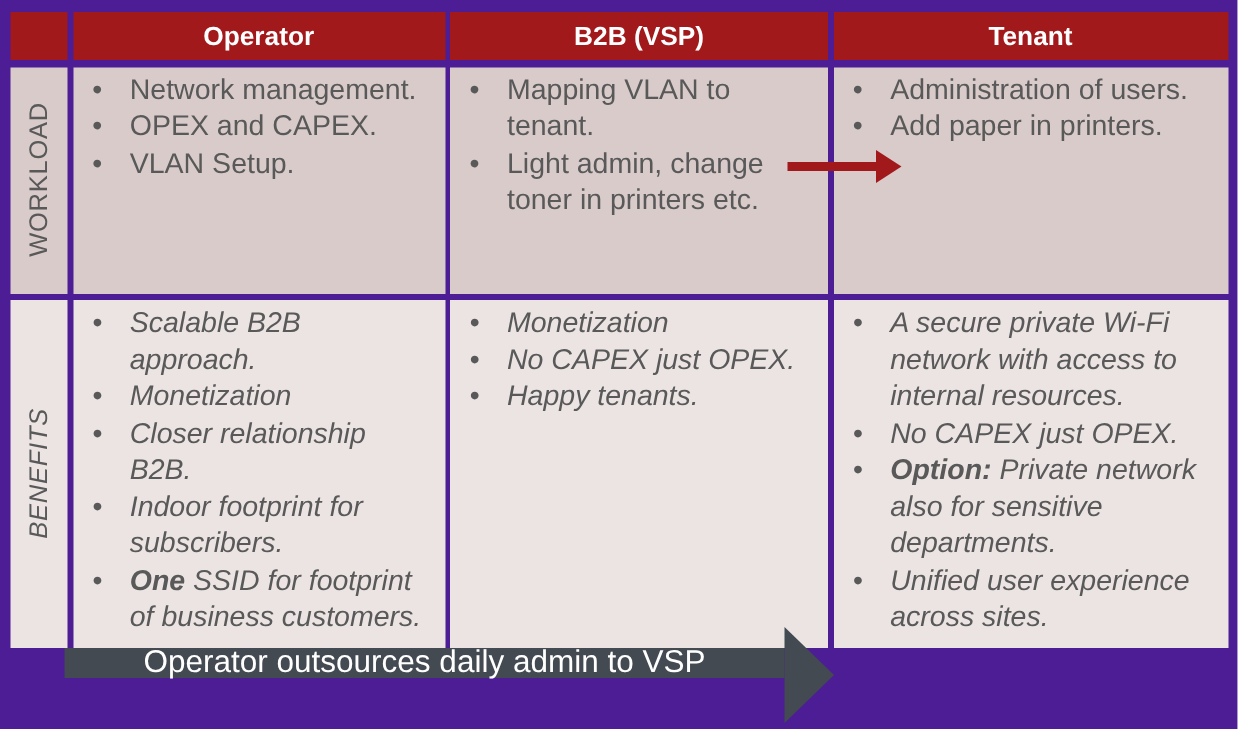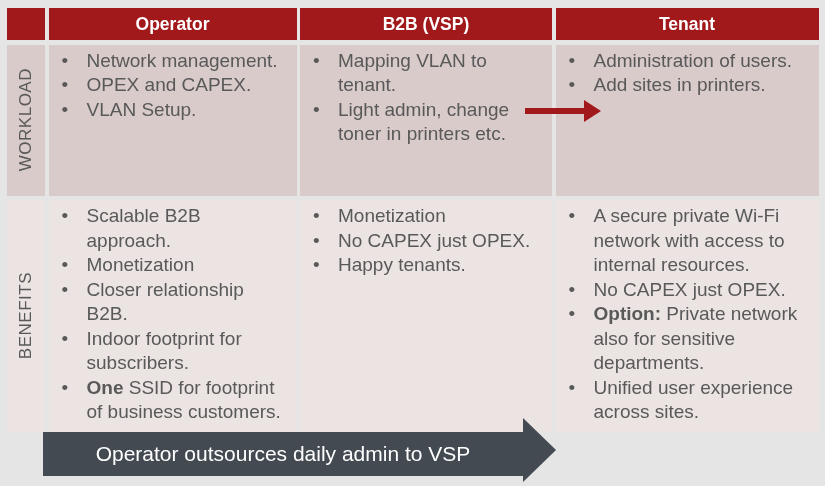--- a/index.html
+++ b/index.html
@@ -1,20 +1,20 @@
 <!DOCTYPE html>
 <html style="--header-red: #a2191c; --arrow-red: #a2191c; --workload-bg: #d8cbca; --benefits-bg: #ebe4e3; --body-text: #595959; --header-text: #ffffff; --banner-bg: #434a52; --banner-text: #ffffff;"><head>
 <meta charset="utf-8">
 <style>
   html, body { margin: 0; padding: 0; background: #ffffff; }
   .slide {
     position: relative;
     width: 825px;
     height: 486px;
-    background: #e5e5e5;
+    background: #4c1d95;
     font-family: "Liberation Sans", sans-serif;
     overflow: hidden;
   }
   .grid {
     position: absolute;
     left: 7px;
     top: 8px;
     display: grid;
     grid-template-columns: 38px 248px 252px 263px;
     grid-template-rows: 32px 151px 232px;
@@ -35,21 +35,21 @@
     justify-content: center;
   }
   .label-cell .vlabel {
     writing-mode: vertical-rl;
     transform: rotate(180deg);
     font-size: 17px;
     letter-spacing: 0.5px;
     color: var(--body-text, #595959);
   }
   .row-workload { background: var(--workload-bg, #d8cbca); }
-  .row-benefits { background: var(--benefits-bg, #ebe4e3); }
+  .row-benefits { background: var(--benefits-bg, #ebe4e3); font-style: italic; }
   .cell { overflow: hidden; }
   .cell ul {
     list-style: none;
     margin: 0;
     padding: 4px 8px 0 0;
   }
   .cell li {
     position: relative;
     padding-left: 38px;
     font-size: 19px;
@@ -77,21 +77,21 @@
     border-bottom: 11px solid transparent;
     border-left: 17px solid var(--arrow-red, #a2191c);
   }
 
   
   .banner {
     position: absolute;
     left: 43px;
     top: 432px;
     width: 480px;
-    height: 44px;
+    height: 20px;
     background: var(--banner-bg, #434a52);
     display: flex;
     align-items: center;
     justify-content: center;
     z-index: 2;
   }
   .banner .banner-label {
     color: var(--banner-text, #ffffff);
     font-size: 21px;
   }
@@ -130,21 +130,21 @@
     <div class="cell row-workload">
       <ul>
           <li><span>Mapping VLAN to tenant.</span></li>
           <li><span>Light admin, change
 toner in printers etc.</span></li>
         </ul>
     </div>
     <div class="cell row-workload">
       <ul>
           <li><span>Administration of users.</span></li>
-          <li><span>Add sites in printers.</span></li>
+          <li><span>Add paper in printers.</span></li>
         </ul>
     </div>
 
     <div class="label-cell row-benefits">
       <span class="vlabel">BENEFITS</span>
     </div>
     <div class="cell row-benefits">
       <ul>
           <li><span>Scalable B2B approach.</span></li>
           <li><span>Monetization</span></li>

